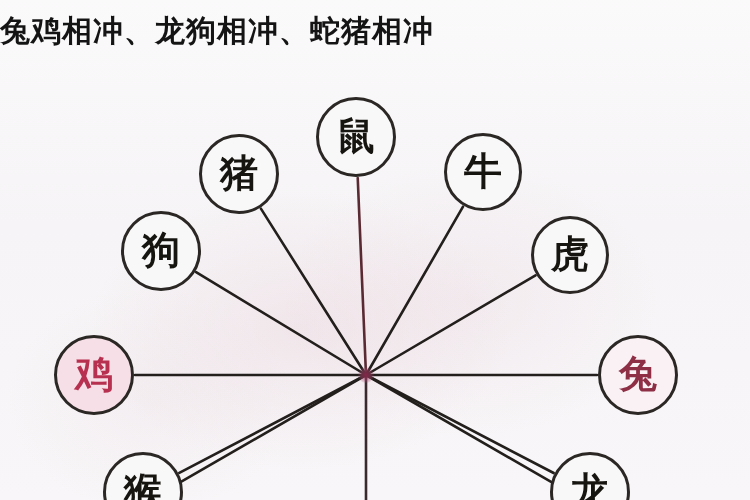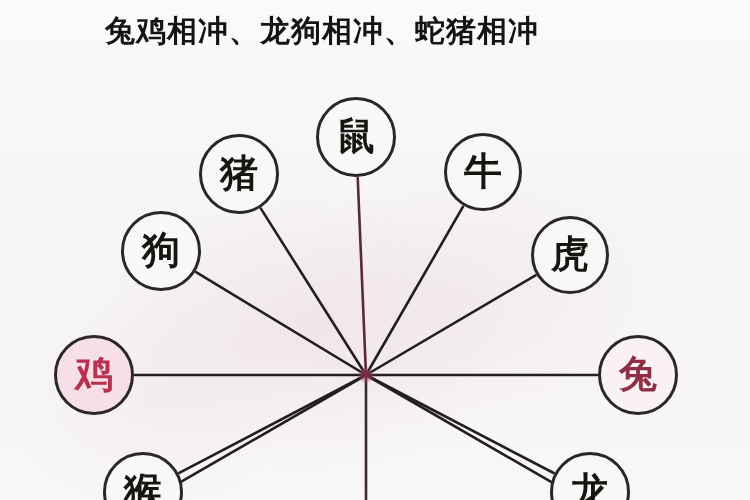--- a/index.html
+++ b/index.html
@@ -24,21 +24,21 @@
       radial-gradient(ellipse 260px 190px at 470px 300px, rgba(228,200,210,0.22), rgba(228,200,210,0) 72%),
       radial-gradient(ellipse 190px 150px at 150px 400px, rgba(224,200,208,0.16), rgba(224,200,208,0) 75%),
       linear-gradient(180deg, #fbfafb 0%, #f6f4f6 45%, #f8f6f8 100%);
     pointer-events: none;
   }
   #title {
     position: absolute;
     top: 14px;
     left: 0;
     width: 644px;
-    text-align: center;
+    text-align: left;
     font-size: 30px;
     font-weight: bold;
     color: #141414;
     letter-spacing: 1px;
     line-height: 1.1;
     white-space: nowrap;
   }
   #diagram {
     position: absolute;
     top: 0;

